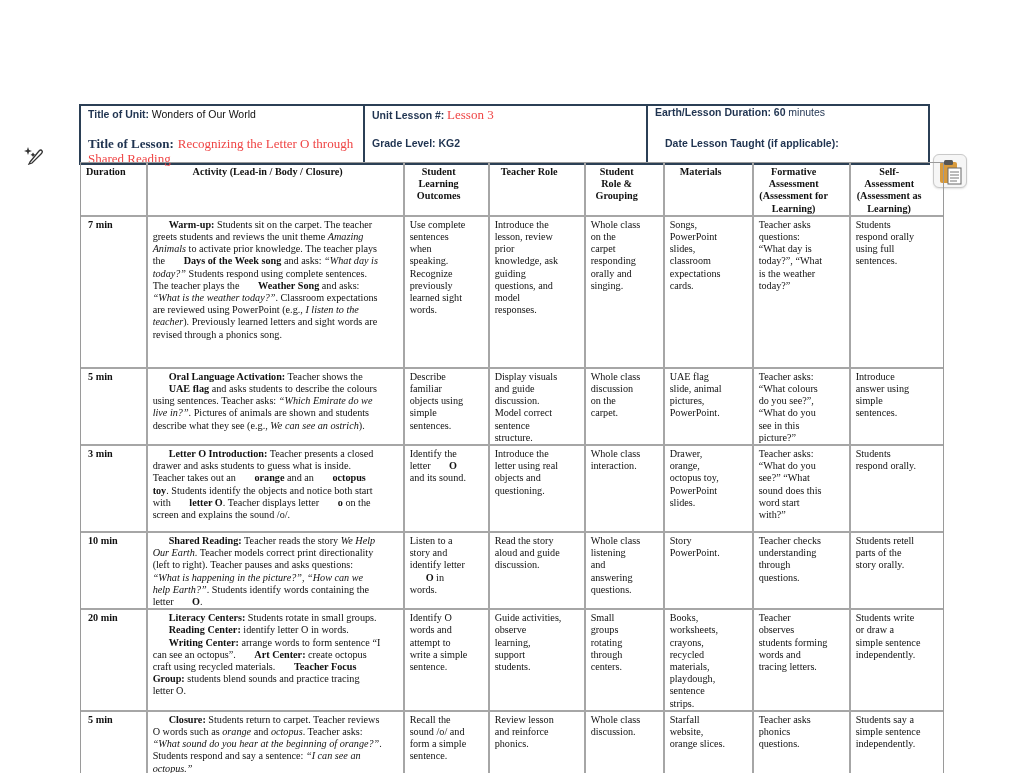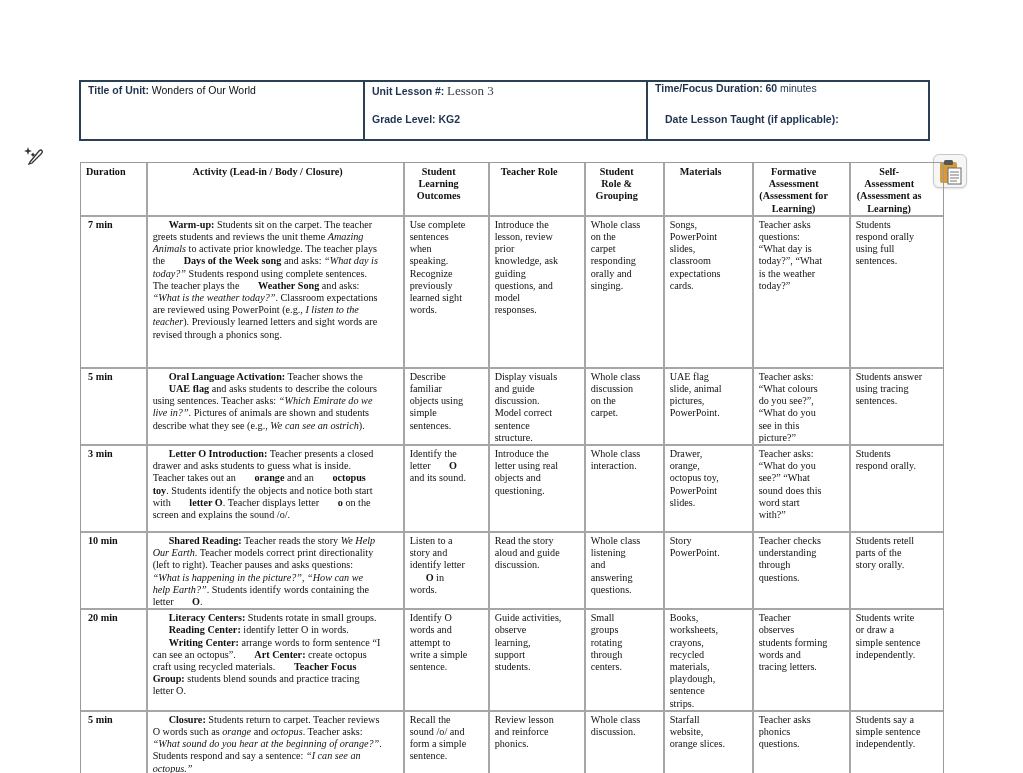--- a/index.html
+++ b/index.html
@@ -1,28 +1,28 @@
 <!DOCTYPE html>
 <html><head>
 <meta charset="utf-8">
 <style>
   html, body { margin: 0; padding: 0; background: #ffffff; }
   body { width: 1023px; height: 773px; position: relative; overflow: hidden; font-family: "Liberation Serif", serif; color: #111; }
 
-  .header-table { position: absolute; left: 79px; top: 80px; width: 851px; height: 61px; border: 2px solid #2b3f55; box-sizing: border-box; display: flex; }
+  .header-table { position: absolute; left: 79px; top: 104px; width: 851px; height: 61px; border: 2px solid #2b3f55; box-sizing: border-box; display: flex; }
   .header-col { box-sizing: border-box; border-right: 2px solid #2b3f55; position: relative; }
   .header-col:last-child { border-right: none; }
   .hc1 { width: 284px; }
   .hc2 { width: 283px; }
   .hc3 { flex: 1; }
   .hline { position: absolute; left: 7px; font-size: 11px; white-space: nowrap; }
   .lbl-sans { font-family: "Liberation Sans", sans-serif; font-weight: bold; color: #1f3350; font-size: 10.5px; }
   .val-sans { font-family: "Liberation Sans", sans-serif; font-size: 10.5px; color: #111; }
   .lbl-serif { font-family: "Liberation Serif", serif; font-weight: bold; color: #1f3350; font-size: 13px; }
-  .val-serif { font-family: "Liberation Serif", serif; font-size: 13px; color: #404040; }
+  .val-serif { font-family: "Liberation Serif", serif; font-size: 13px; color: #ef4444; }
   .lesson-title { position: absolute; left: 7px; top: 30px; width: 275px; line-height: 14px; }
 
   .plan-table { position: absolute; left: 80px; top: 162px; border-collapse: separate; border-spacing: 0; border: 1.5px solid #9a9a9a; font-family: "Liberation Serif", serif; font-size: 10.2px; line-height: 12.2px; }
   .plan-table th, .plan-table td { border-right: 2px solid #a6a6a6; border-bottom: 2px solid #a6a6a6; vertical-align: top; padding: 2px 20px 0 5px; text-align: left; overflow: hidden; }
   .plan-table th:last-child, .plan-table td:last-child { border-right: none; }
   .plan-table tr:last-child td { border-bottom: none; }
   .plan-table th { font-weight: bold; text-align: center; padding-top: 3px; }
   .plan-table td.dur { font-weight: bold; padding-left: 7px; }
   b { font-weight: bold; margin-left: 16px; }
   i { font-style: italic; }
@@ -33,34 +33,38 @@
 </style>
 </head>
 <body>
 
 <div class="header-table">
   <div class="header-col hc1">
     <div class="hline" style="top:2px;">
       <span class="lbl-sans">Title of Unit:</span>
       <span class="val-sans">Wonders of Our World</span>
     </div>
+    <div class="lesson-title">
+      <span class="lbl-serif">Title of Lesson:</span>
+      <span class="val-serif">Recognizing the Letter O through Shared Reading</span>
+    </div>
   </div>
   <div class="header-col hc2">
     <div class="hline" style="top:1px;">
       <span class="lbl-sans">Unit Lesson #:</span>
       <span class="val-serif">Lesson 3</span>
     </div>
     <div class="hline" style="top:31px;">
       <span class="lbl-sans">Grade Level:</span>
       <span class="lbl-sans">KG2</span>
     </div>
   </div>
   <div class="header-col hc3">
     <div class="hline" style="top:0px;">
-      <span class="lbl-sans">Time/Focus Duration:</span>
+      <span class="lbl-sans">Earth/Lesson Duration:</span>
       <span class="lbl-sans">60</span>
       <span class="val-sans" style="color:#1f3350">minutes</span>
     </div>
     <div class="hline" style="top:31px;padding-left:10px;">
       <span class="lbl-sans">Date Lesson Taught (if applicable):</span>
     </div>
   </div>
 </div>
 
 <div class="pen-icon">
@@ -119,21 +123,21 @@
   </tr>
 
   <tr style="height: 62px;">
     <td class="dur">5 min</td>
     <td><b>Oral Language Activation:</b> Teacher shows the <b>UAE flag</b> and asks students to describe the colours using sentences. Teacher asks: <i>“Which Emirate do we live in?”</i>. Pictures of animals are shown and students describe what they see (e.g., <i>We can see an ostrich</i>).</td>
     <td>Describe familiar objects using simple sentences.</td>
     <td>Display visuals and guide discussion. Model correct sentence structure.</td>
     <td>Whole class discussion on the carpet.</td>
     <td>UAE flag slide, animal pictures, PowerPoint.</td>
     <td>Teacher asks: “What colours do you see?”, “What do you see in this picture?”</td>
-    <td>Students answer using tracing sentences.</td>
+    <td>Introduce answer using simple sentences.</td>
   </tr>
 
   <tr style="height: 87px;">
     <td class="dur">3 min</td>
     <td><b>Letter O Introduction:</b> Teacher presents a closed drawer and asks students to guess what is inside. Teacher takes out an <b>orange</b> and an <b>octopus toy</b>. Students identify the objects and notice both start with <b>letter O</b>. Teacher displays letter <b>o</b> on the screen and explains the sound /o/.</td>
     <td>Identify the letter <b>O</b> and its sound.</td>
     <td>Introduce the letter using real objects and questioning.</td>
     <td>Whole class interaction.</td>
     <td>Drawer, orange, octopus toy, PowerPoint slides.</td>
     <td>Teacher asks: “What do you see?” “What sound does this word start with?”</td>

